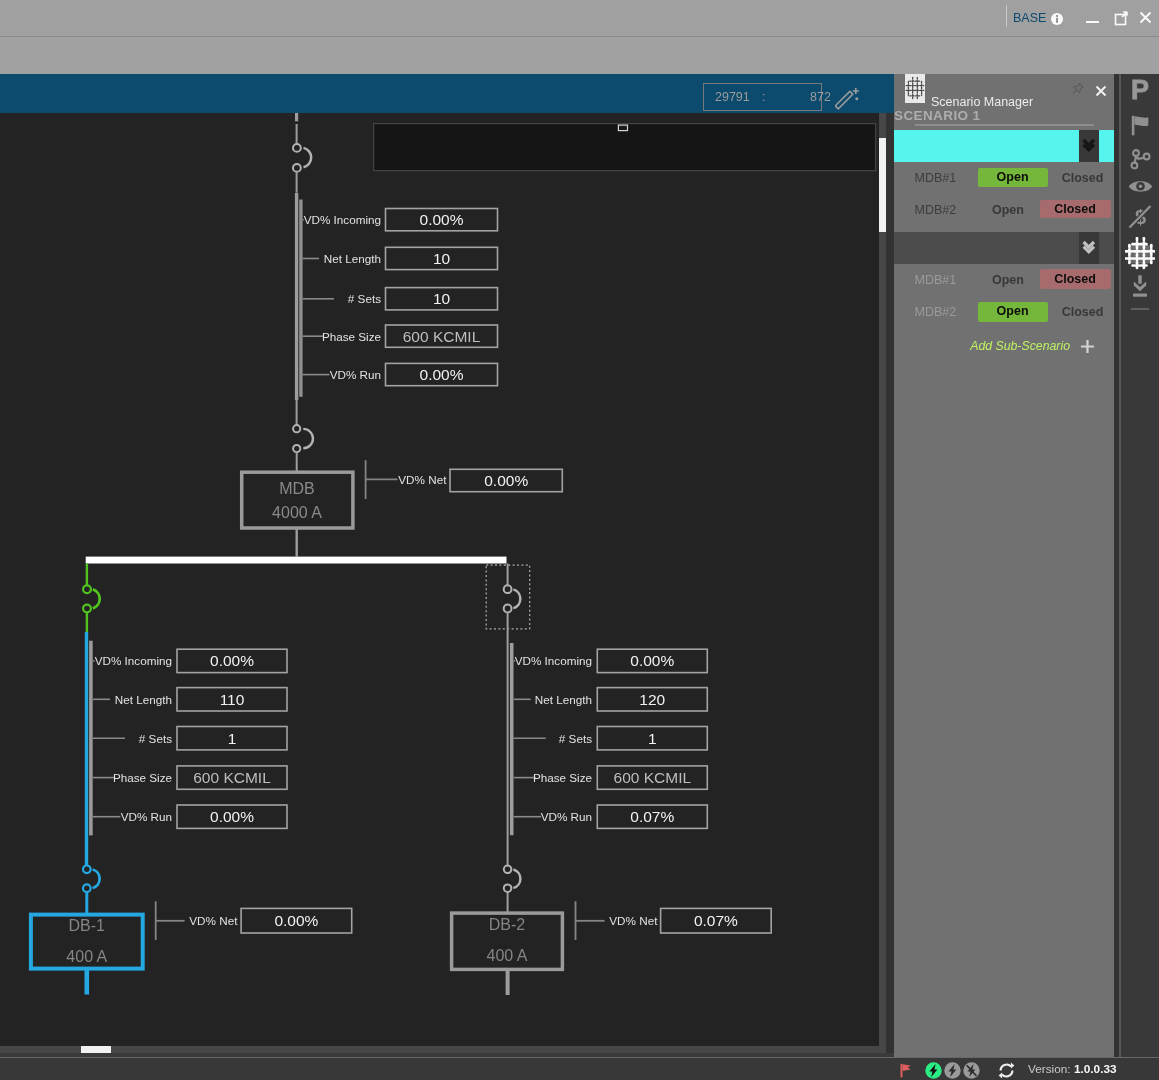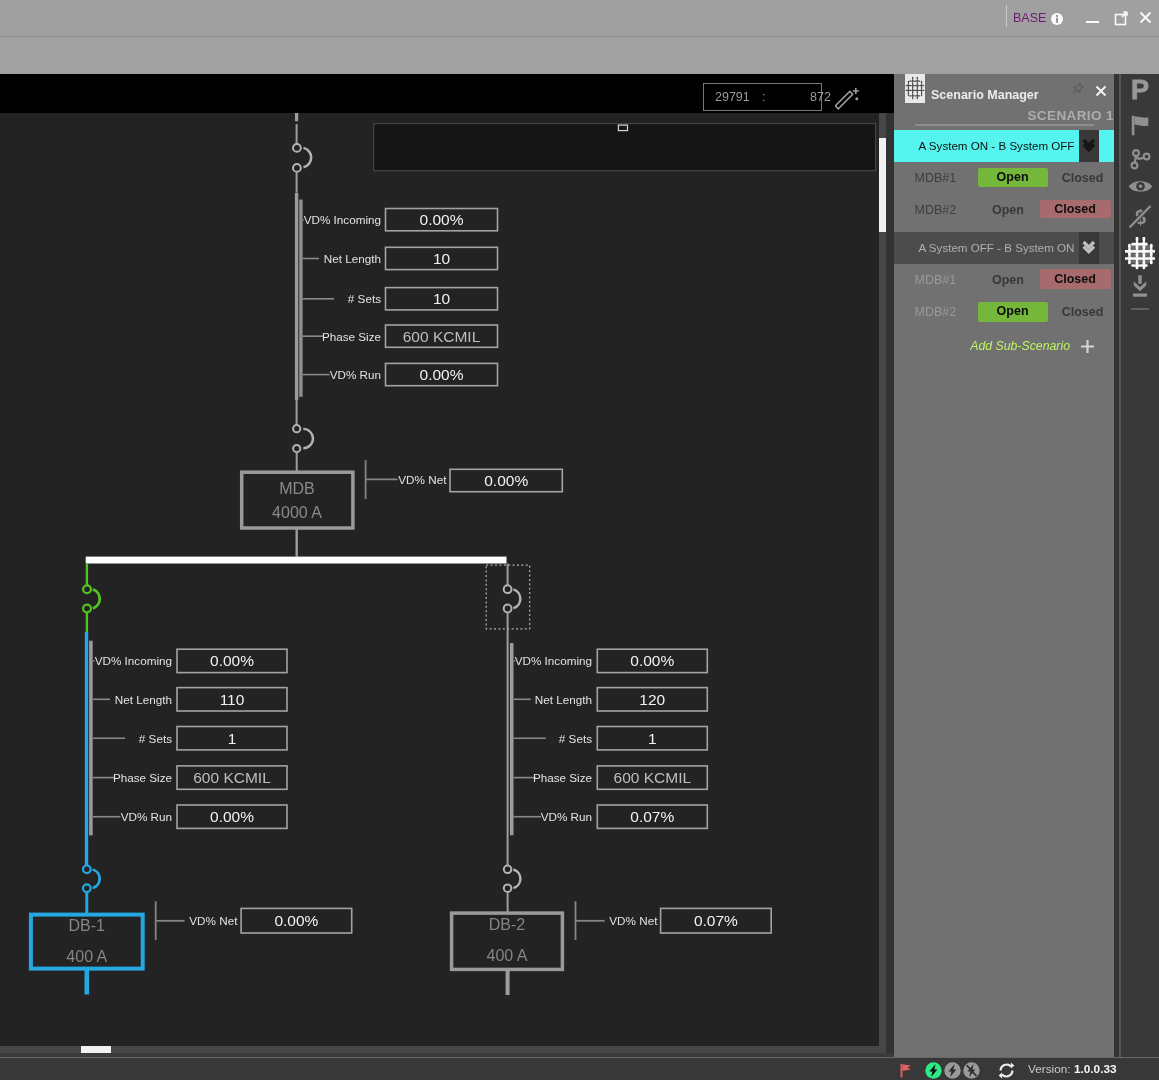--- a/index.html
+++ b/index.html
@@ -1,38 +1,38 @@
 <!DOCTYPE html>
 <html><head>
 <meta charset="utf-8">
 <style>
   html,body{margin:0;padding:0;width:1159px;height:1080px;overflow:hidden;background:#242424;
     font-family:"Liberation Sans", sans-serif;}
   .abs{position:absolute;}
   #titlebar{left:0;top:0;width:1159px;height:37px;background:#a0a0a0;border-bottom:1px solid #8b8b8b;box-sizing:border-box;}
   #ribbon{left:0;top:37px;width:1159px;height:37px;background:#a1a1a1;}
-  #toolbar{left:0;top:74px;width:894px;height:39px;background:#000000;}
+  #toolbar{left:0;top:74px;width:894px;height:39px;background:#0c4a6e;}
   #canvas{left:0;top:113px;width:879px;height:933px;background:#232323;}
   #vscroll{left:879px;top:113px;width:7px;height:933px;background:#474747;}
   #vthumb{left:0;top:25px;width:7px;height:94px;background:#f2f2f2;}
   #gapcol{left:886px;top:113px;width:8px;height:944px;background:#323232;}
   #hscroll{left:0;top:1046px;width:886px;height:7px;background:#474747;}
   #hthumb{left:81px;top:0px;width:30px;height:7px;background:#f2f2f2;}
   #belowh{left:0;top:1053px;width:894px;height:4px;background:#3a3a3a;}
   #panel{left:894px;top:74px;width:220px;height:983px;background:#717171;}
   #rtoolcol{left:1114px;top:74px;width:45px;height:983px;background:#393939;border-left:5px solid #333333;box-sizing:border-box;}
   #rtoolline{left:1119px;top:74px;width:2px;height:983px;background:#575757;}
   #statusbar{left:0;top:1057px;width:1159px;height:23px;background:#383838;border-top:1px solid #686868;box-sizing:border-box;}
 </style>
 </head>
 <body>
 <div class="abs" id="titlebar">
   <div class="abs" style="left:930px;top:0;width:78px;height:36px;line-height:36px;color:#fafafa;font-size:12.5px;text-align:center;margin-top:32px;">New Project</div>
   <div class="abs" style="left:1006px;top:5px;width:1px;height:22px;background:#c8c8c8;"></div>
-  <div class="abs" style="left:1013px;top:0;height:36px;line-height:36px;color:#701a75;font-size:12.5px;">BASE</div>
+  <div class="abs" style="left:1013px;top:0;height:36px;line-height:36px;color:#0c4a6e;font-size:12.5px;">BASE</div>
   <svg class="abs" style="left:1050px;top:12px;" width="14" height="14" viewBox="0 0 14 14">
     <circle cx="7" cy="7" r="6" fill="#fafafa"></circle>
     <rect x="6.1" y="5.8" width="1.9" height="5" fill="#8f8f8f"></rect>
     <rect x="6.1" y="3" width="1.9" height="1.9" fill="#8f8f8f"></rect>
   </svg>
   <div class="abs" style="left:1086px;top:21px;width:13px;height:2px;background:#fafafa;"></div>
   <svg class="abs" style="left:1114px;top:10px;" width="16" height="16" viewBox="0 0 16 16">
     <rect x="1.5" y="4.5" width="10" height="10" fill="none" stroke="#fafafa" stroke-width="1.6"></rect>
     <path d="M8 7 L13 2 M13 2 H9.2 M13 2 V5.8" stroke="#fafafa" stroke-width="1.6" fill="none"></path>
   </svg>
@@ -251,53 +251,51 @@
       <path d="M7.7 3.5 V25.5"></path>
       <path d="M12.3 3.5 V25.5"></path>
       <path d="M3.4 7.5 V21.5"></path>
       <path d="M16.6 7.5 V21.5"></path>
       <path d="M1.2 11.6 H18.8"></path>
       <path d="M1.2 16.4 H18.8"></path>
       <path d="M4.8 7.2 H15.2"></path>
       <path d="M4.8 21.8 H15.2"></path>
     </g>
   </svg>
-  <div class="abs" style="left:37px;top:5px;width:130px;height:33px;line-height:33px;color:#ececec;font-size:12.5px;font-weight:bold;">Scenario Manager</div>
+  <div class="abs" style="left:37px;top:12px;width:130px;height:33px;line-height:33px;color:#ececec;font-size:12.5px;font-weight:normal;">Scenario Manager</div>
   <svg class="abs" style="left:174px;top:8px;" width="17" height="17" viewBox="0 0 17 17">
     <g transform="rotate(45 8.5 8)" stroke="#5c5c5c" stroke-width="1.1" fill="none">
       <path d="M5.4 1.4 H11.6 M6.5 1.6 V5.3 M10.5 1.6 V5.3 M6.5 5.3 C4.9 5.9 4.4 6.7 4.4 7.7 H12.6 C12.6 6.7 12.1 5.9 10.5 5.3 M8.5 7.7 V12.8"></path>
     </g>
   </svg>
   <svg class="abs" style="left:201px;top:11px;" width="12" height="12" viewBox="0 0 12 12">
     <path d="M1.5 1.5 L10.5 10.5 M10.5 1.5 L1.5 10.5" stroke="#f2f2f2" stroke-width="2"></path>
   </svg>
-  <div class="abs" style="left:0;top:32px;width:220px;height:20px;text-align:right;color:#adadad;font-size:13.5px;font-weight:bold;letter-spacing:0.4px;line-height:20px;">SCENARIO 1</div>
+  <div class="abs" style="left:0;top:32px;width:220px;height:20px;text-align:left;color:#adadad;font-size:13.5px;font-weight:bold;letter-spacing:0.4px;line-height:20px;">SCENARIO 1</div>
   <div class="abs" style="left:20.5px;top:50px;width:179px;height:1.5px;background:#8d8d8d;"></div>
 
   <div class="abs" style="left:0;top:56px;width:220px;height:31.5px;background:#55f4ee;">
-    <div class="abs" style="left:10px;top:0;width:185px;height:31.5px;text-align:center;line-height:31.5px;color:#101010;font-size:11.6px;">A System ON - B System OFF</div>
     <div class="abs" style="left:185px;top:0;width:19.6px;height:31.5px;background:#383838;">
       <svg width="19.6" height="31.5" viewBox="0 0 19.6 31.5">
         <g stroke="#151515" stroke-width="3.2" fill="none">
           <path d="M4.6 10 L9.8 15.2 L15 10"></path>
           <path d="M4.6 14.6 L9.8 19.8 L15 14.6"></path>
         </g>
       </svg>
     </div>
   </div>
 
   <div class="abs" style="left:20.5px;top:95px;width:60px;height:19px;line-height:19px;color:#3d3d3d;font-size:12.5px;">MDB#1</div>
   <div class="abs" style="left:83.6px;top:94.1px;width:70px;height:18.6px;background:#75b73a;border-radius:2px;text-align:center;line-height:18.6px;color:#0d0d0d;font-size:12.5px;font-weight:bold;">Open</div>
   <div class="abs" style="left:160px;top:95px;width:57px;height:19px;line-height:19px;color:#383838;font-size:12.5px;font-weight:bold;text-align:center;">Closed</div>
   <div class="abs" style="left:20.5px;top:127px;width:60px;height:19px;line-height:19px;color:#3d3d3d;font-size:12.5px;">MDB#2</div>
   <div class="abs" style="left:86px;top:127px;width:56px;height:19px;line-height:19px;color:#383838;font-size:12.5px;font-weight:bold;text-align:center;">Open</div>
   <div class="abs" style="left:145.5px;top:126.1px;width:71px;height:18px;background:#a76b6d;border-radius:2px;text-align:center;line-height:18px;color:#0d0d0d;font-size:12.5px;font-weight:bold;">Closed</div>
 
   <div class="abs" style="left:0;top:158px;width:220px;height:31.5px;background:#4c4c4c;">
-    <div class="abs" style="left:10px;top:0;width:185px;height:31.5px;text-align:center;line-height:31.5px;color:#b0b0b0;font-size:11.6px;">A System OFF - B System ON</div>
     <div class="abs" style="left:185px;top:0;width:19.6px;height:31.5px;background:#383838;">
       <svg width="19.6" height="31.5" viewBox="0 0 19.6 31.5">
         <g stroke="#c0c0c0" stroke-width="3.2" fill="none">
           <path d="M4.6 10 L9.8 15.2 L15 10"></path>
           <path d="M4.6 14.6 L9.8 19.8 L15 14.6"></path>
         </g>
       </svg>
     </div>
   </div>
 

